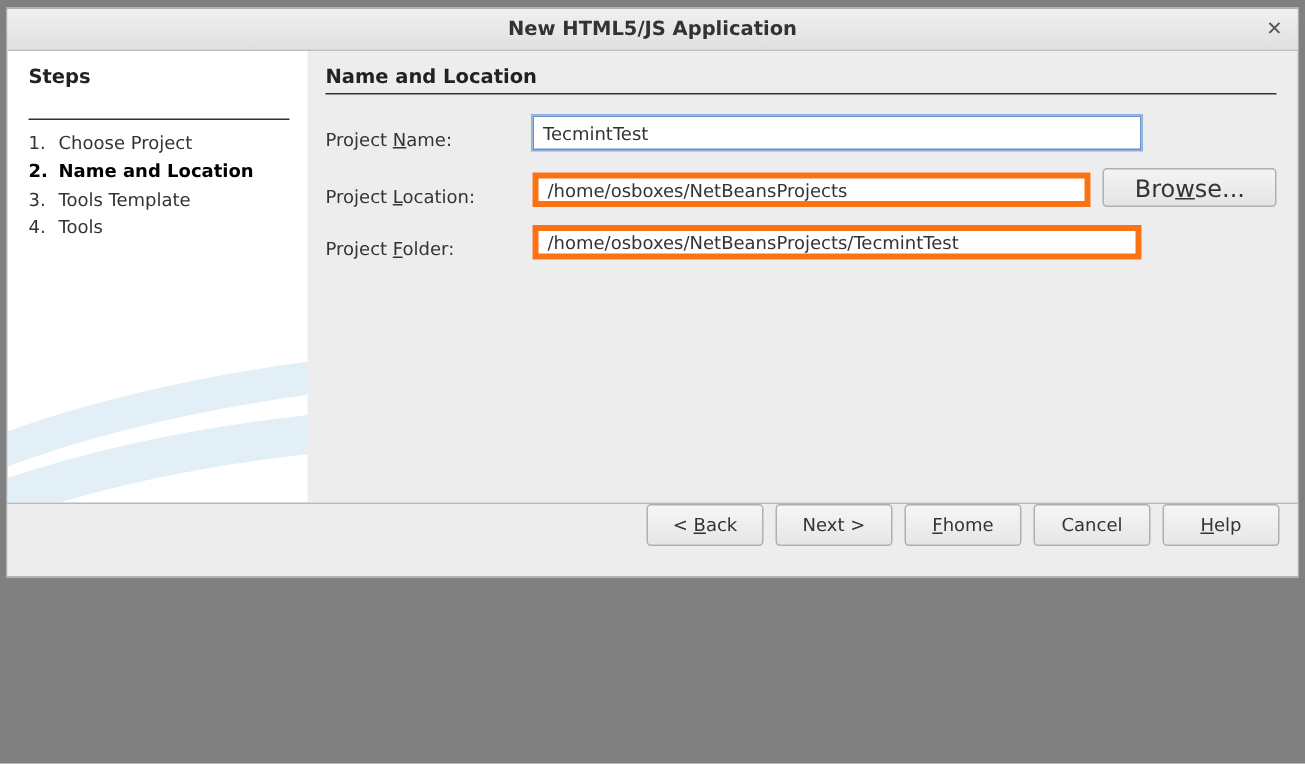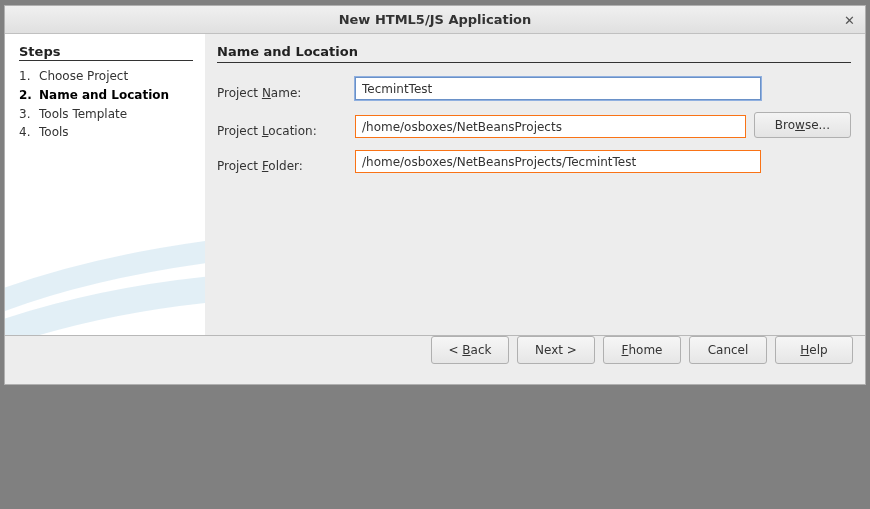--- a/index.html
+++ b/index.html
@@ -60,21 +60,21 @@
     padding: 10px 12px 10px 14px;
     display: flex;
     flex-direction: column;
     position: relative;
     overflow: hidden;
   }
   .steps-header {
     font-weight: bold;
     font-size: 13px;
     color: #222;
-    padding-bottom: 1px;
+    padding-bottom: 20px;
     border-bottom: 1px solid #333;
     margin-bottom: 6px;
   }
   .steps-list {
     list-style: none;
     padding: 0;
     margin: 0;
   }
   .steps-list li {
     display: flex;
@@ -128,36 +128,36 @@
     color: #333;
     flex-shrink: 0;
   }
   .underline { text-decoration: underline; }
   .text-input {
     flex: 1;
     height: 23px;
     padding: 2px 6px;
     font-family: inherit;
     font-size: 12px;
-    border: 1px solid #f97316;
+    border: 4px solid #f97316;
     background: #fff;
     color: #333;
   }
   .text-input.focused {
     border: 1px solid #6a91c8;
     outline: 1px solid #90b0e0;
   }
   .browse-btn {
     height: 26px;
     padding: 0 20px;
     background: linear-gradient(#f4f4f4, #e4e4e4);
     border: 1px solid #b0b0b0;
     border-radius: 3px;
     font-family: inherit;
-    font-size: 12px;
+    font-size: 16px;
     cursor: pointer;
     color: #333;
   }
   .button-bar {
     height: 48px;
     display: flex;
     align-items: flex-start;
     justify-content: flex-end;
     gap: 8px;
     padding: 0 12px;

